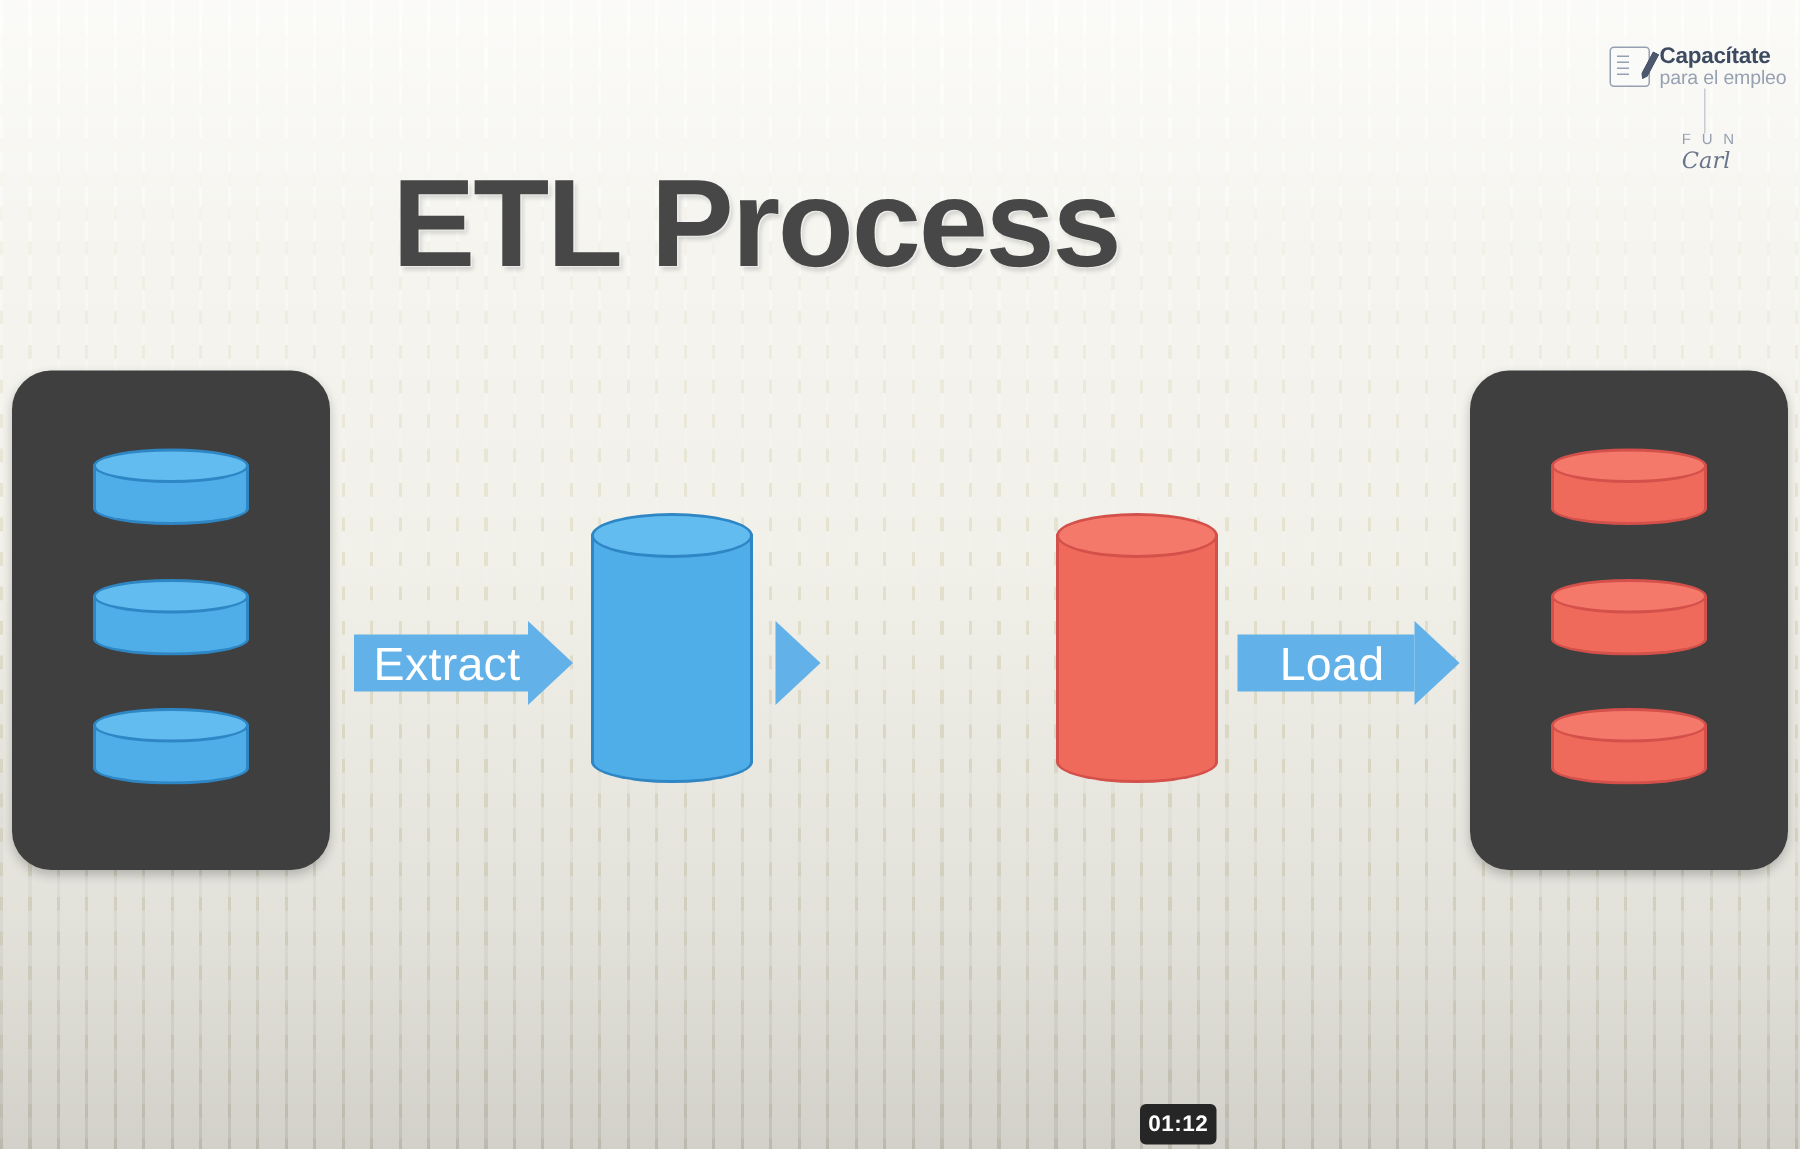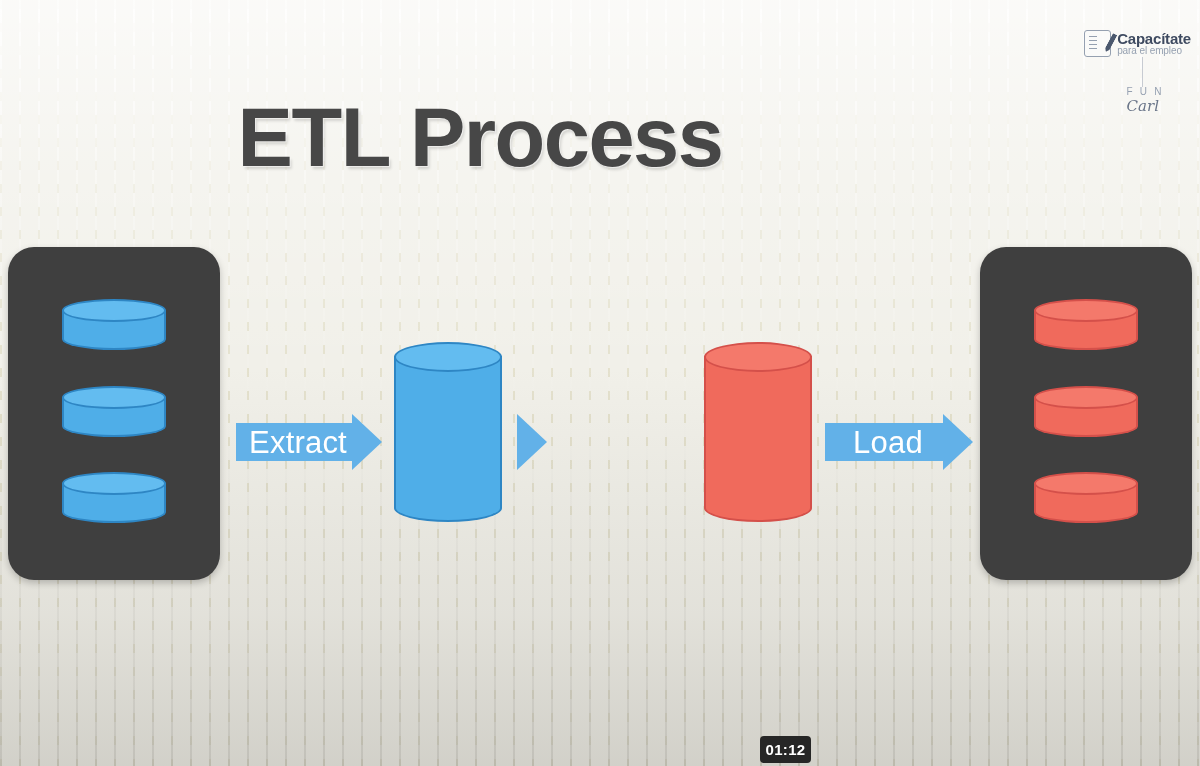--- a/index.html
+++ b/index.html
@@ -135,21 +135,21 @@
     clip-path: polygon(0 0, 100% 0, 100% 82%, 50% 100%, 0 82%);
   }
   .logo-cap-text { line-height: 1.02; }
   .logo-cap-text .l1 {
     font-size: 15px;
     font-weight: bold;
     color: #2f3c54;
     letter-spacing: -0.2px;
   }
   .logo-cap-text .l2 {
-    font-size: 10px;
+    font-size: 13px;
     color: #8d99ab;
     letter-spacing: -0.1px;
   }
   .logo-sep {
     width: 1px;
     height: 30px;
     background: #c3c8d0;
   }
   .logo-fcs {
     padding-left: 9px;
@@ -169,29 +169,30 @@
     font-size: 15px;
     color: #5e6a80;
     white-space: nowrap;
     margin-top: 1px;
   }
 
   
   #title {
     position: absolute;
     left: 0;
-    top: 90px;
+    top: 101px;
     width: 960px;
     text-align: center;
     font-size: 83px;
     font-weight: bold;
     color: #474747;
     letter-spacing: -1.5px;
     text-shadow: 1px 1px 0 rgba(255,255,255,0.55), 2px 3px 3px rgba(0,0,0,0.14);
     z-index: 10;
+    padding-left: 24px;
   }
 
   
   .db-panel {
     position: absolute;
     background: #3f3f3f;
     border-radius: 26px;
     box-shadow: 0 3px 7px rgba(0,0,0,0.22);
     z-index: 12;
   }

